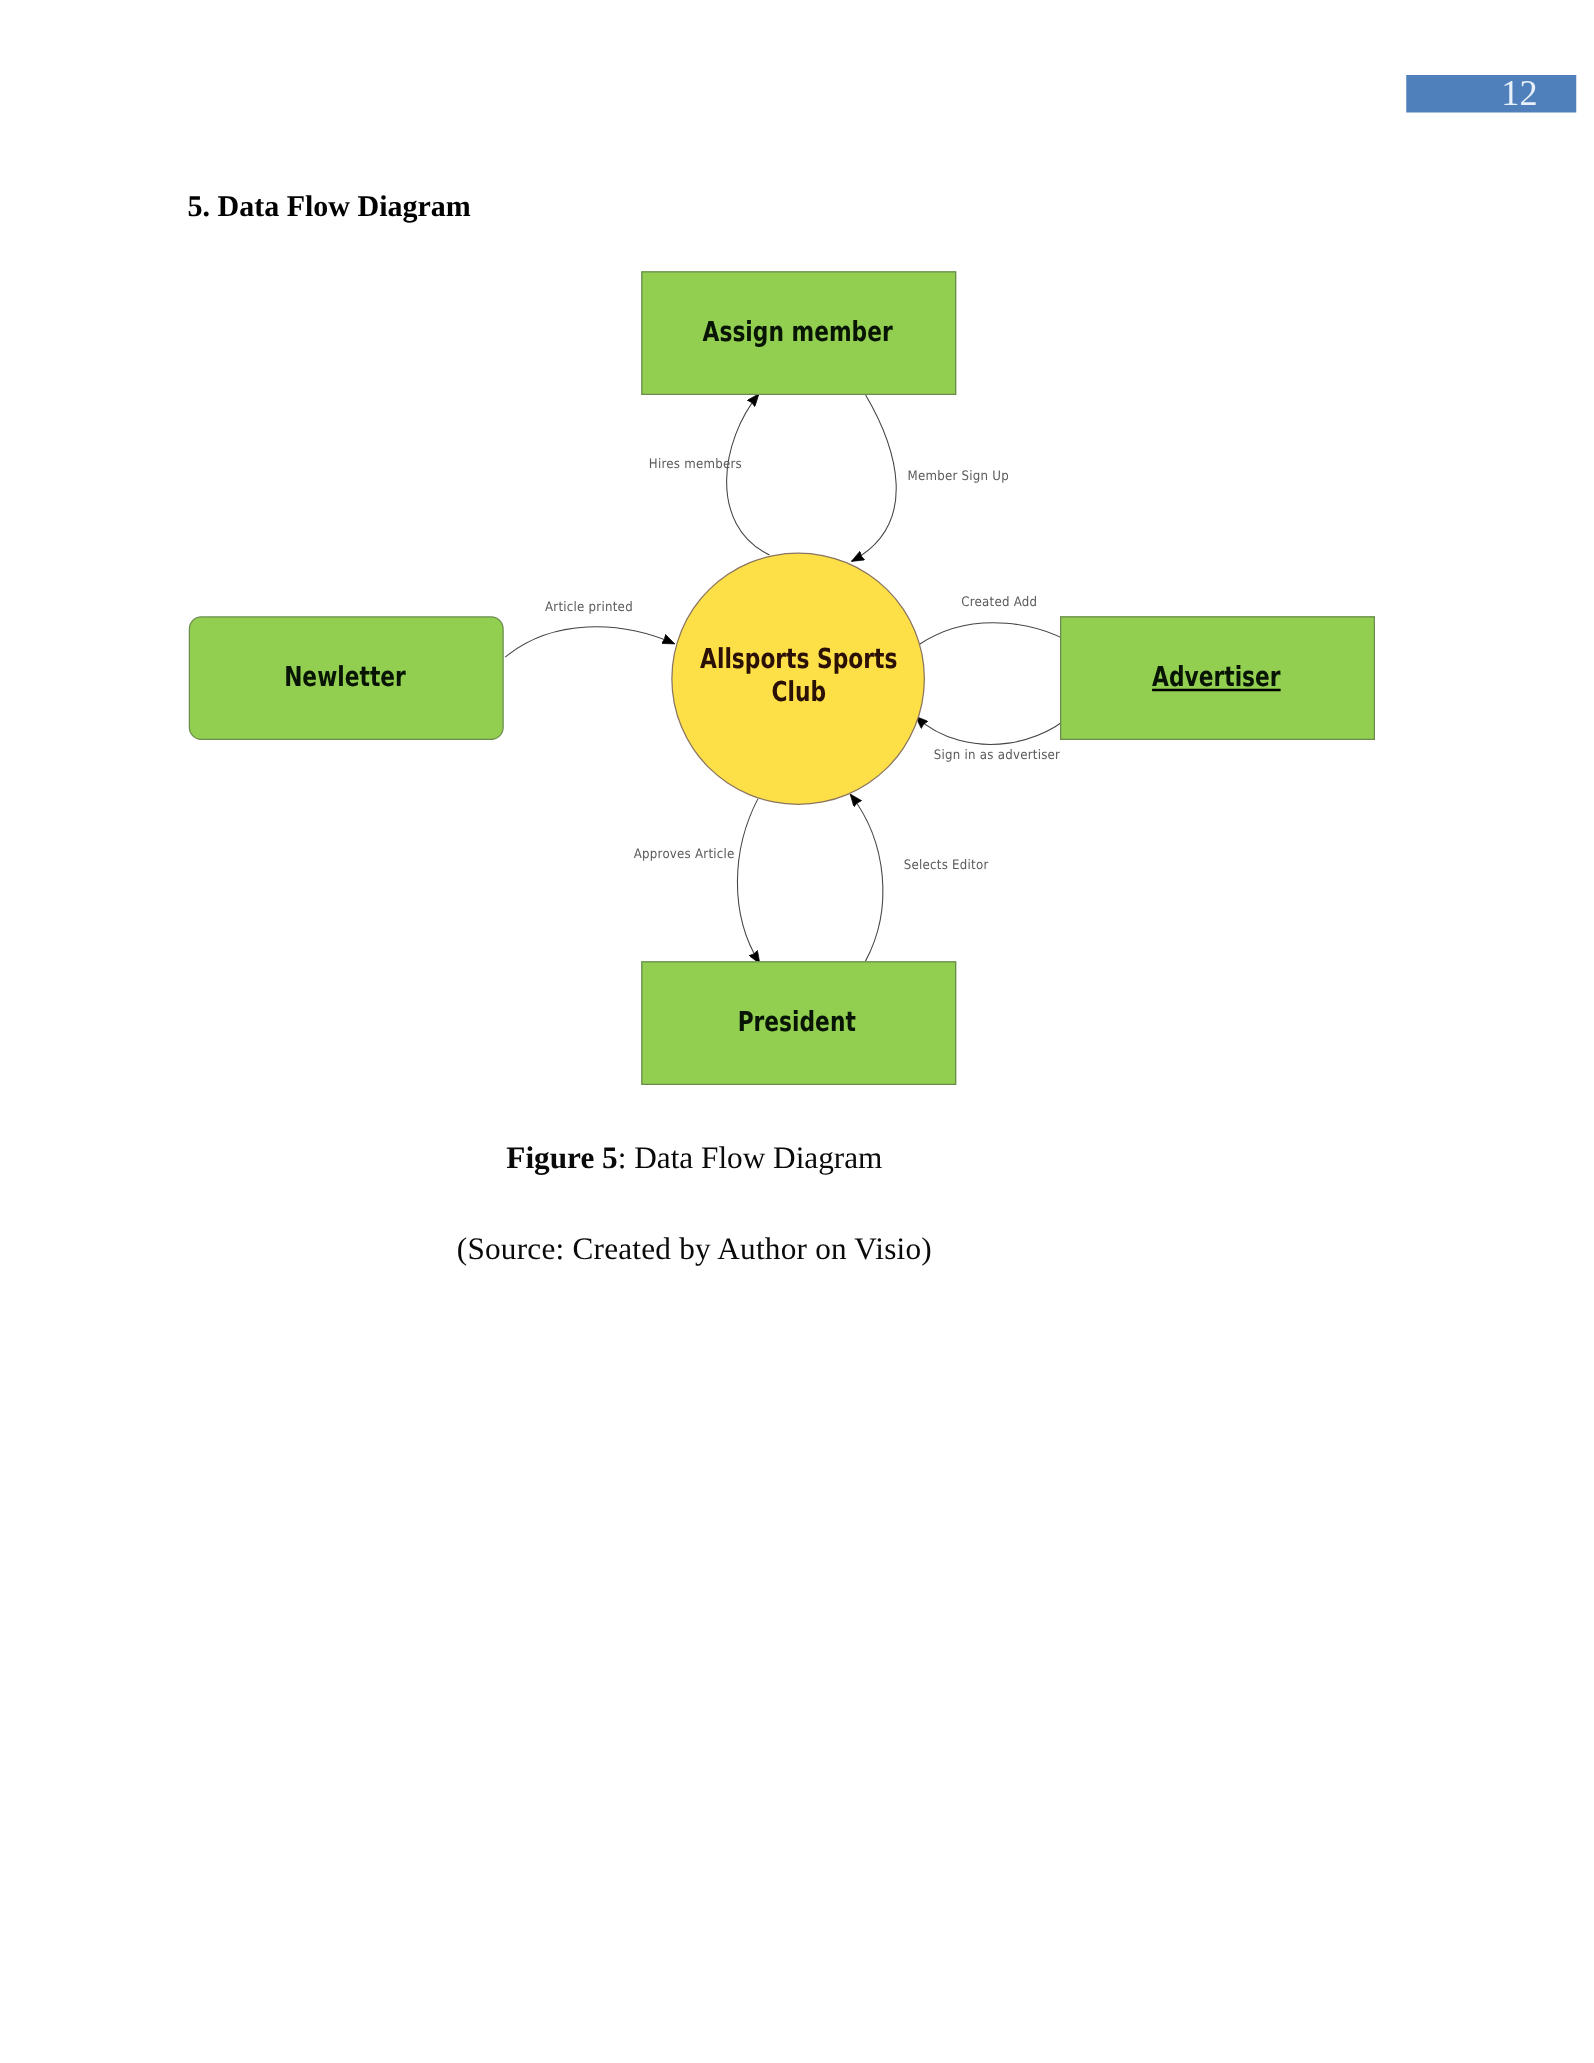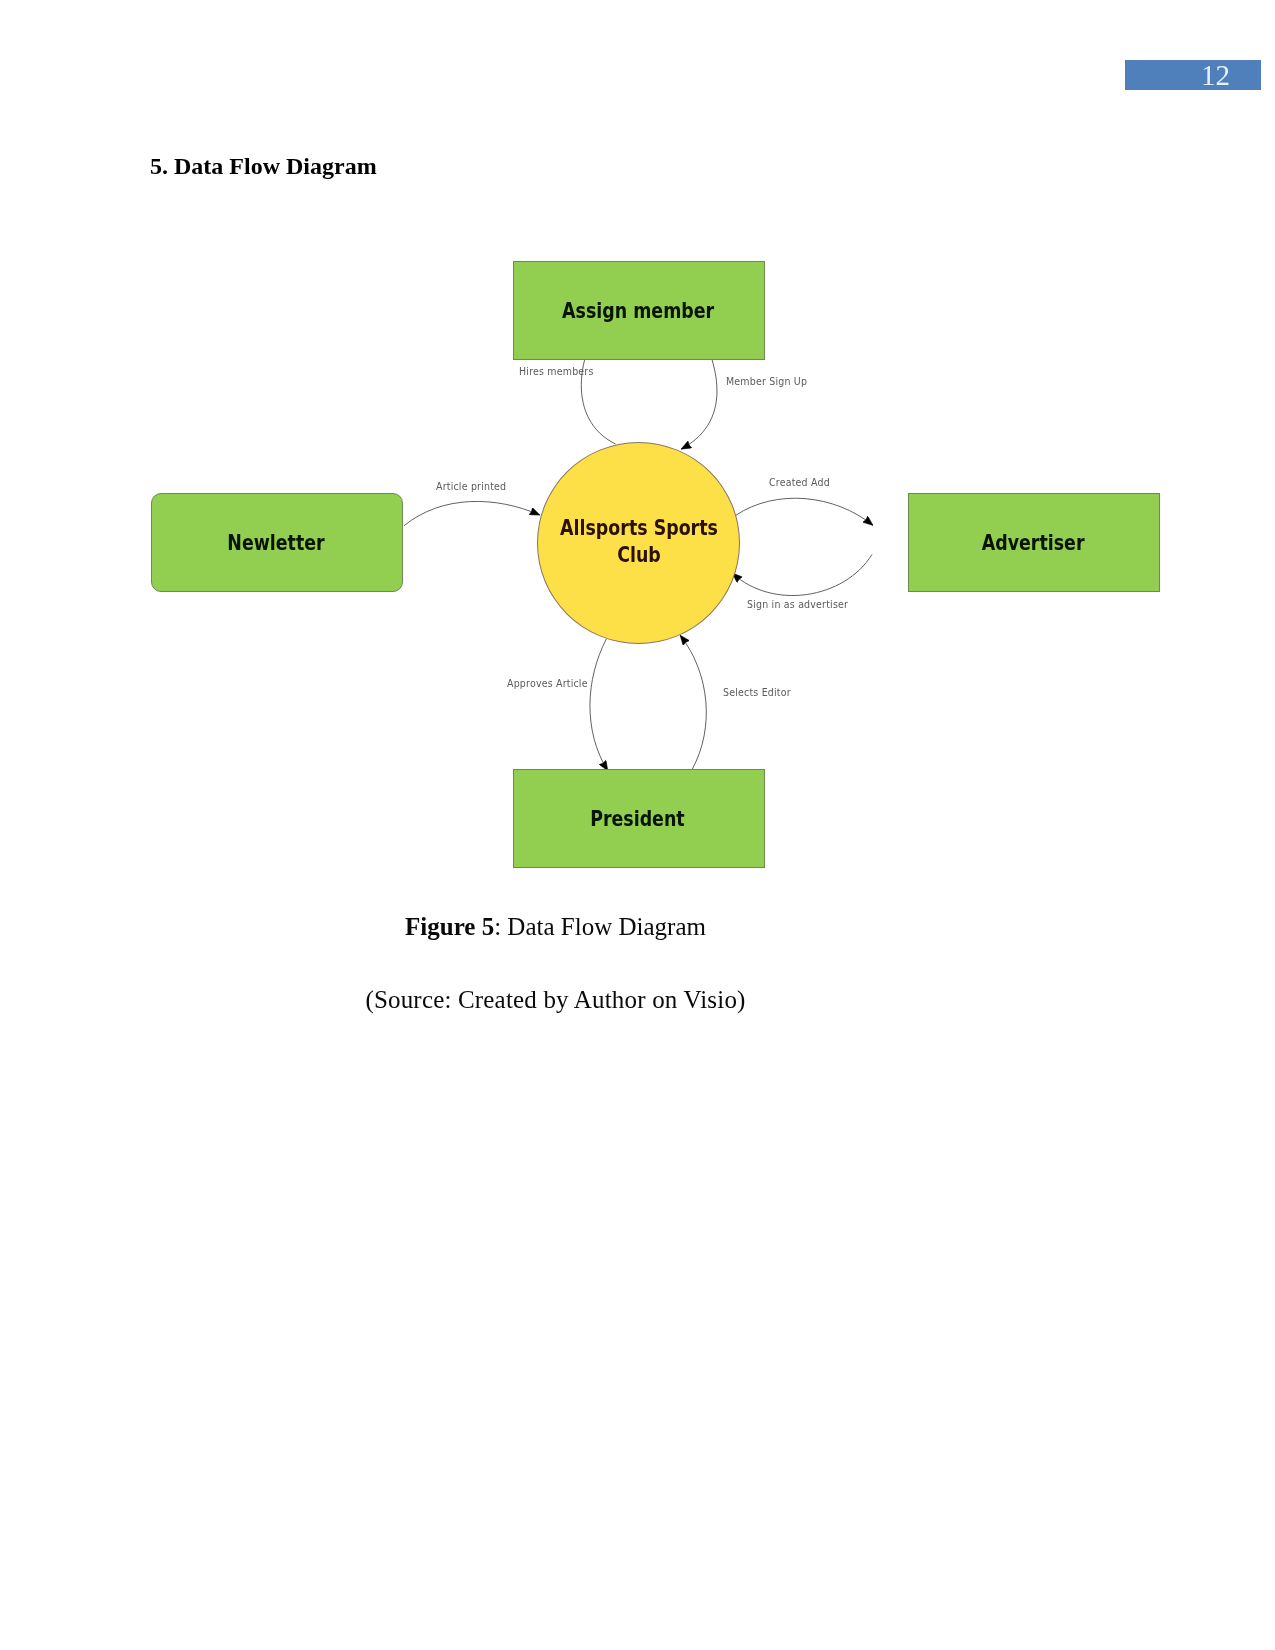--- a/index.html
+++ b/index.html
@@ -27,23 +27,23 @@
   #diagram { position:absolute; left:0; top:0; width:1275px; height:1650px; }
 
   .node-box { position:absolute; background:#92CE50; border:1px solid #6b8c4e;
               box-sizing:border-box; display:flex; align-items:center;
               justify-content:center; }
   .node-box span { font-family:"DejaVu Sans Condensed", "DejaVu Sans", sans-serif;
                    font-weight:bold; font-size:22px; color:#081504;
                    letter-spacing:0px; transform:scaleX(0.88) translateX(-1.5px);
                    white-space:nowrap; }
 
-  #node-assign-member { left:513px; top:217px;  width:252px; height:99px;margin-top:44px; }
+  #node-assign-member { left:513px; top:217px;  width:252px; height:99px; }
   #node-newletter     { left:151px; top:493px;  width:252px; height:99px;border-radius:10px; }
-  #node-advertiser    { left:908px; top:493px;  width:252px; height:99px; }
+  #node-advertiser    { left:848px; top:493px;  width:252px; height:99px;text-decoration:underline; }
   #node-president     { left:513px; top:769px;  width:252px; height:99px; }
 
   #node-center { position:absolute; left:537px; top:442px; width:203px; height:202px;
                  border-radius:50%; background:#fde047; border:1px solid #8a7460;
                  box-sizing:border-box; display:flex; align-items:center;
                  justify-content:center; text-align:center; }
   #node-center span { font-family:"DejaVu Sans Condensed", "DejaVu Sans", sans-serif;
                       font-weight:bold; font-size:22px; color:#2a1005;
                       letter-spacing:0px; line-height:27px; display:block;
                       width:182px; position:relative; top:-2px;

